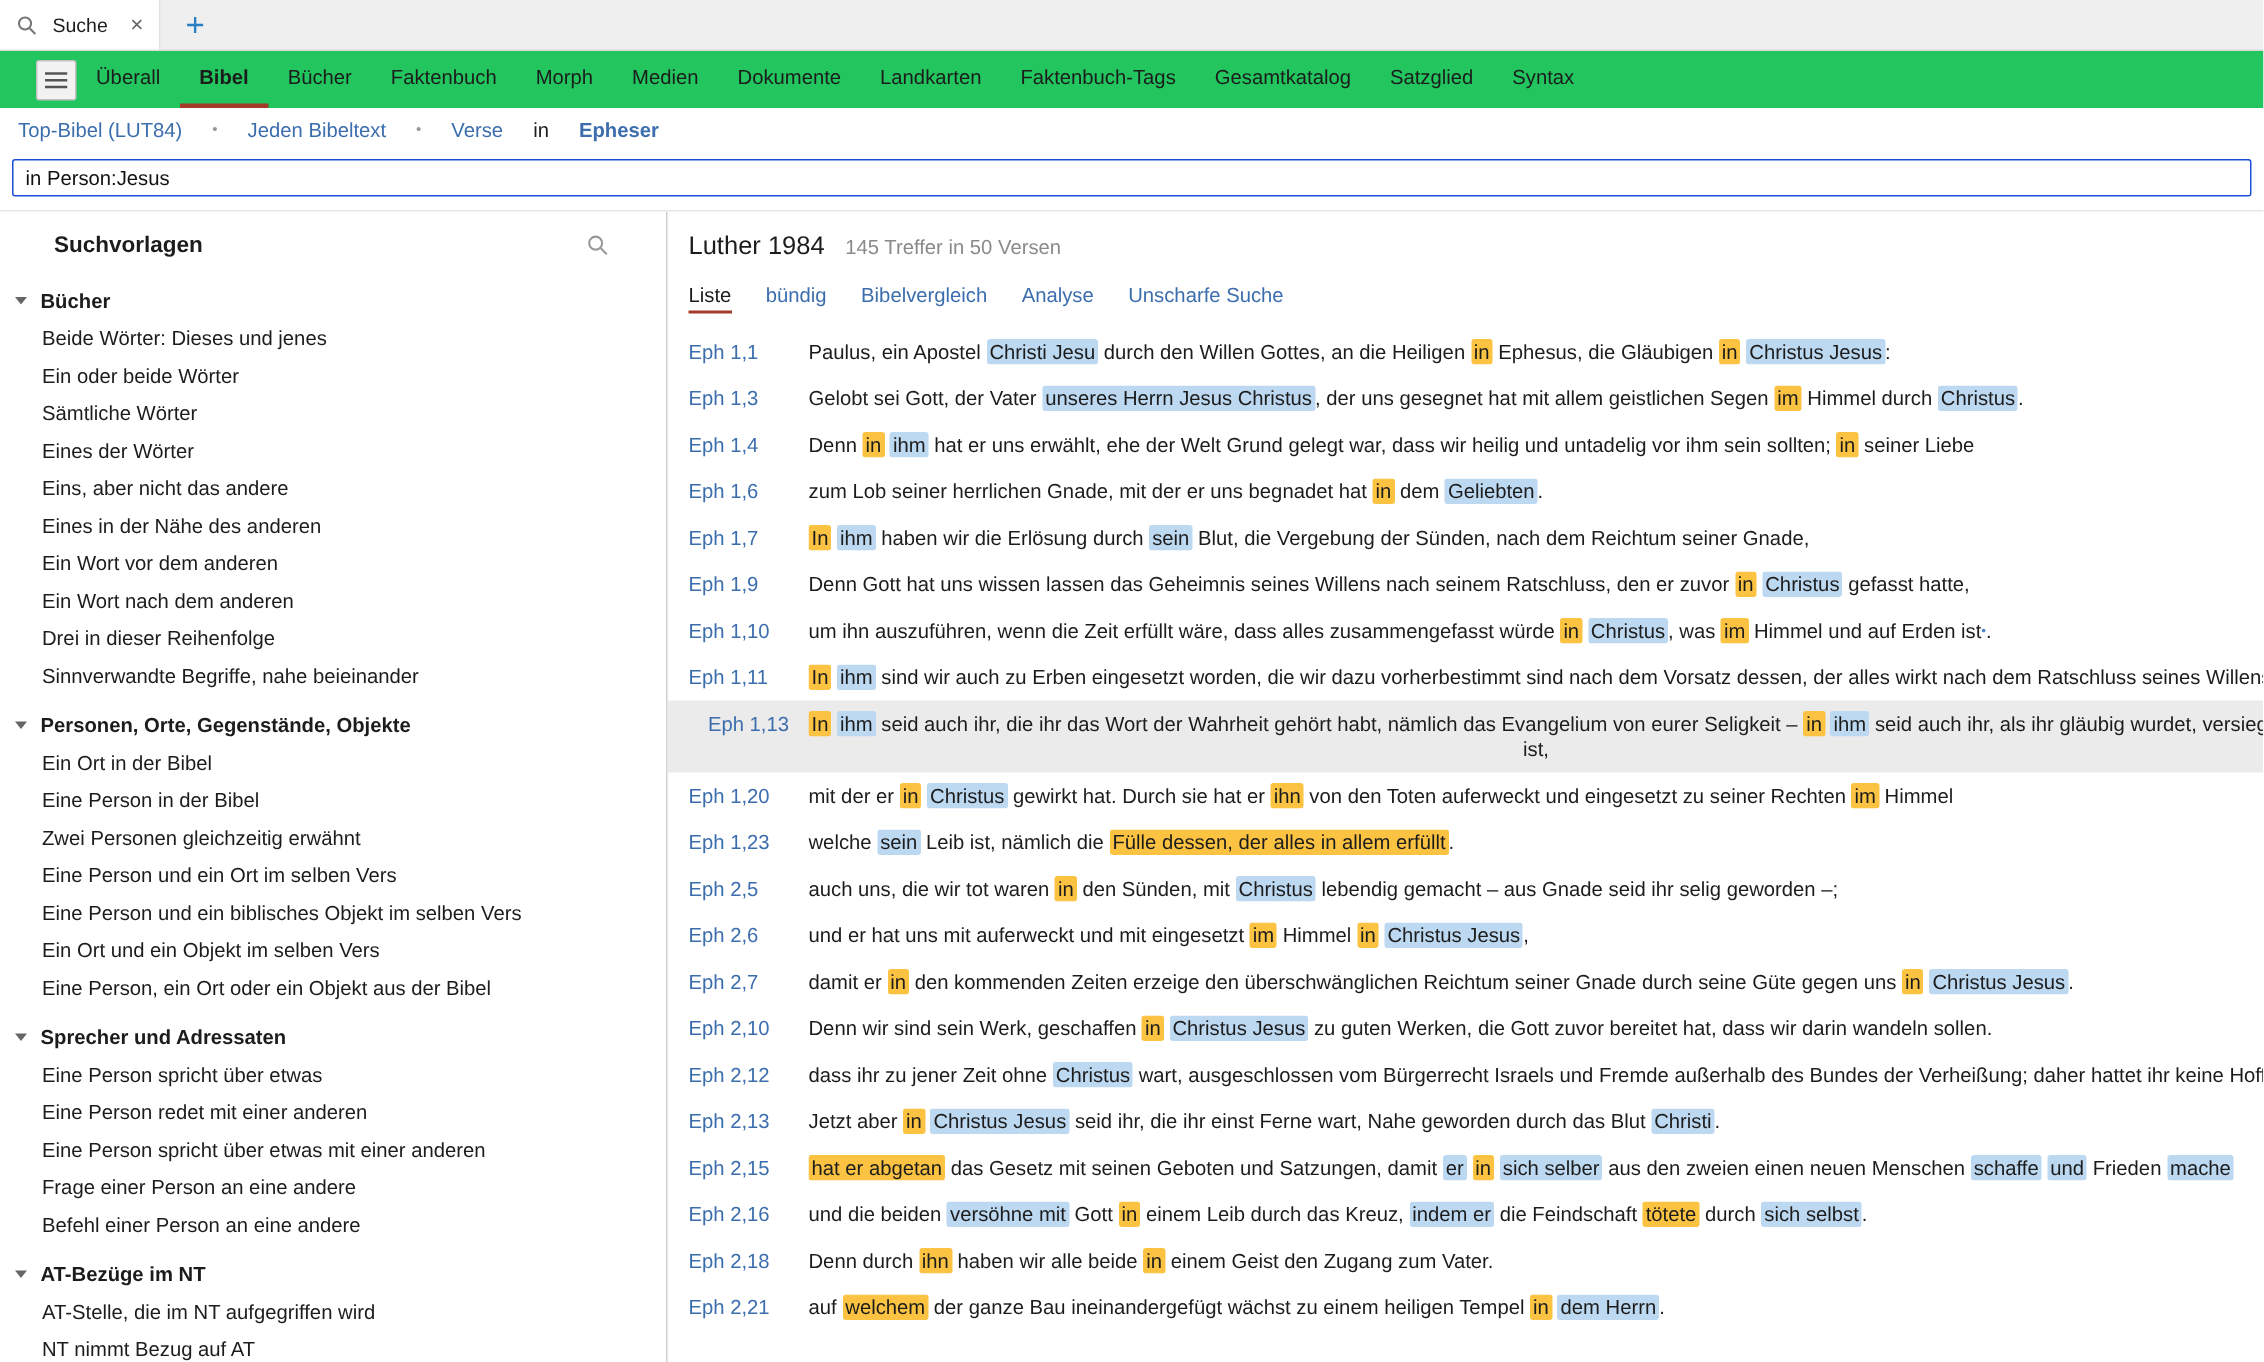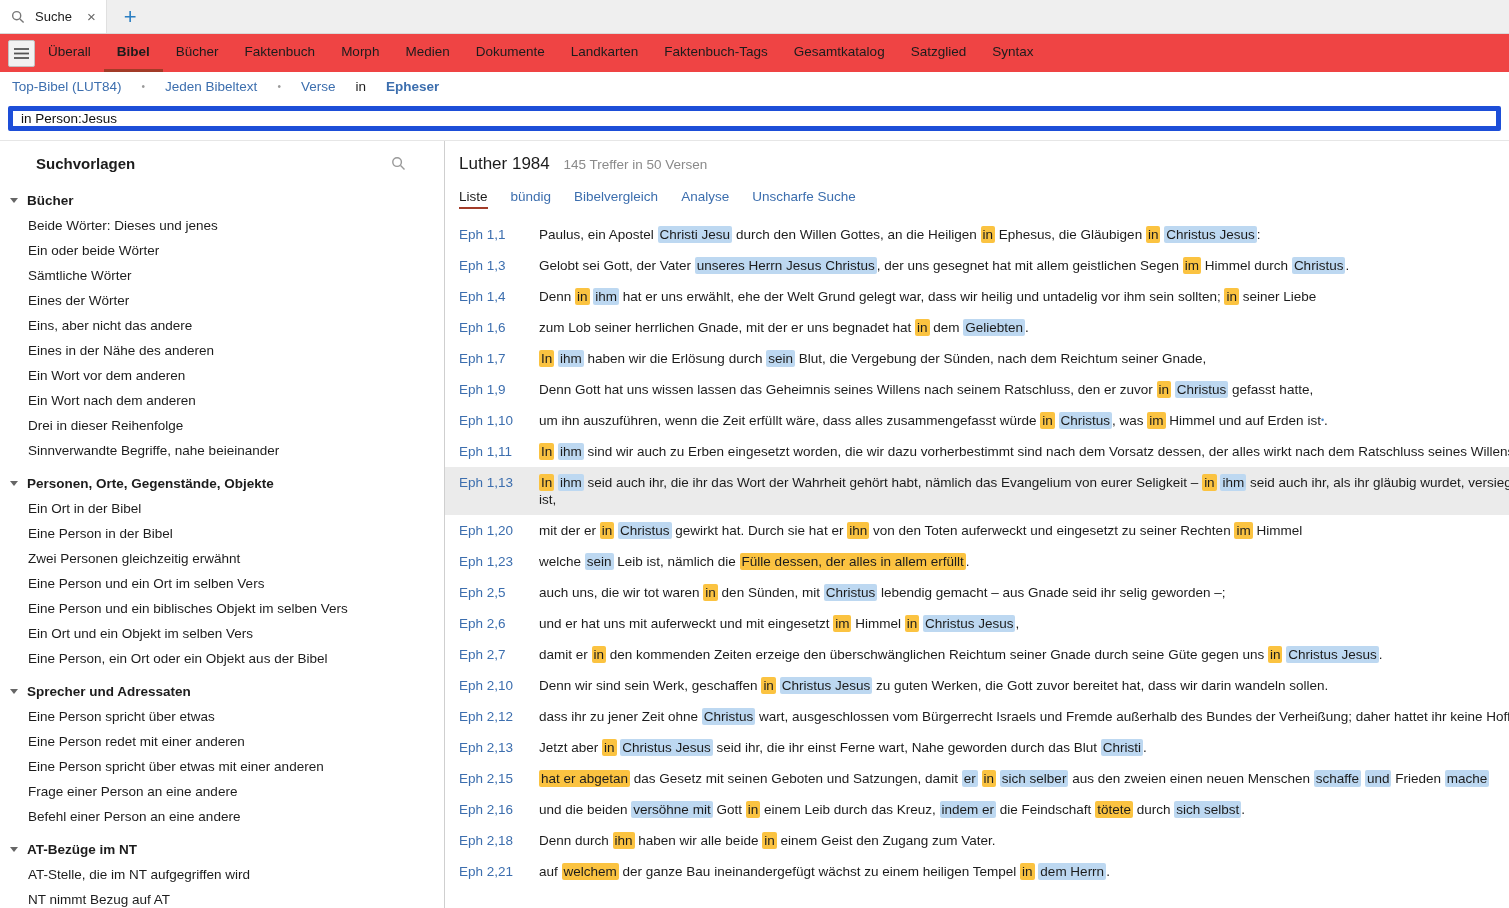--- a/index.html
+++ b/index.html
@@ -18,37 +18,37 @@
     display:flex;flex-direction:column;
   }
 
   
   .tabstrip{height:34px;flex:0 0 34px;background:#efefef;border-bottom:1px solid #d9d9d9;display:flex;align-items:stretch;}
   .tab{background:#fff;display:flex;align-items:center;gap:10px;padding:0 10px 0 11px;border-right:1px solid #e0e0e0;font-size:13px;cursor:pointer;}
   .tab-close{color:#666;font-size:15px;margin-left:5px;line-height:1;}
   .new-tab{align-self:center;margin-left:17px;color:var(--plus);font-size:22px;line-height:20px;cursor:pointer;font-weight:400;}
 
   
-  .toolbar{height:38px;flex:0 0 38px;display:flex;align-items:stretch;padding-left:8px;background:#ef4444;}
+  .toolbar{height:38px;flex:0 0 38px;display:flex;align-items:stretch;padding-left:24px;background:#22c55e;}
   .hamburger{align-self:center;width:27px;height:27px;border:1px solid #c2c2c2;border-radius:2px;background:#f2f2f2;display:flex;align-items:center;justify-content:center;cursor:pointer;}
   .nav{display:flex;align-items:stretch;}
   .nav-item{padding:0 13px;display:flex;align-items:center;border-bottom:3px solid transparent;cursor:pointer;white-space:nowrap;}
   .nav-item.active{font-weight:bold;border-bottom-color:var(--accent);}
 
   
   .breadcrumb{height:28px;flex:0 0 28px;display:flex;align-items:center;gap:20px;padding-left:12px;background:#fff;}
   .bc-link{color:var(--link);cursor:pointer;}
   .bc-link-strong{color:var(--link);font-weight:bold;cursor:pointer;}
   .bc-sep{color:#999;font-size:10px;}
   .bc-text{color:#1c1c1c;}
 
   
   .searchbar{flex:0 0 41px;padding:6px 0 9px 8px;border-bottom:1px solid #e6e6e6;background:#fff;}
   .searchbar input{
-    width:calc(100% - 8px);height:25px;border:5px solid #1d4ed8;border-radius:2px;
+    width:calc(100% - 8px);height:25px;border:1px solid #1d4ed8;border-radius:2px;
     padding:0 8px;font-family:"Liberation Sans",sans-serif;font-size:13.5px;color:#111;outline:none;
   }
 
   
   .content{flex:1;display:flex;overflow:hidden;}
   .sidebar{flex:0 0 445px;width:445px;border-right:1px solid #cfcfcf;overflow:hidden;}
   .sidebar-header{display:flex;align-items:center;justify-content:space-between;padding:14px 38px 6px 36px;font-size:15px;font-weight:bold;}
   .tree{padding:2px 0 0 10px;}
   .tree-section{display:flex;align-items:center;gap:9px;font-weight:bold;height:25px;margin-top:8px;cursor:pointer;white-space:nowrap;}
   .tri{width:0;height:0;border-left:4px solid transparent;border-right:4px solid transparent;border-top:5px solid #666;flex:0 0 auto;}
@@ -56,21 +56,21 @@
 
   .main{flex:1;min-width:0;overflow:hidden;display:flex;flex-direction:column;}
   .result-header{margin:13px 0 0 14px;flex:0 0 auto;}
   .bible-name{font-size:17px;font-weight:normal;color:#1c1c1c;}
   .summary{font-size:13.5px;color:#8a8a8a;margin-left:10px;}
   .view-tabs{display:flex;gap:23px;margin:15px 0 0 14px;flex:0 0 auto;}
   .view-tab{color:var(--link);cursor:pointer;padding-bottom:3px;border-bottom:2px solid transparent;}
   .view-tab.active{color:#1c1c1c;border-bottom-color:var(--accent);}
   .results{margin-top:10px;flex:1;overflow:hidden;}
   .result-row{display:flex;padding:7px 0 7px 14px;line-height:17px;cursor:pointer;}
-  .result-row.selected{background:var(--sel);}
+  .result-row.selected{background:var(--sel);text-align:center;}
   .ref{flex:0 0 80px;color:var(--link);}
   .vtext{flex:1;min-width:0;}
   .vline{white-space:nowrap;overflow:hidden;}
   .hl{padding:1px 2px;border-radius:2px;}
   .hl-y{background:var(--hl-y);}
   .hl-b{background:var(--hl-b);}
   .fn-marker{color:#4a86c8;font-size:9px;vertical-align:2px;}
 </style>
 </head>
 <body>

